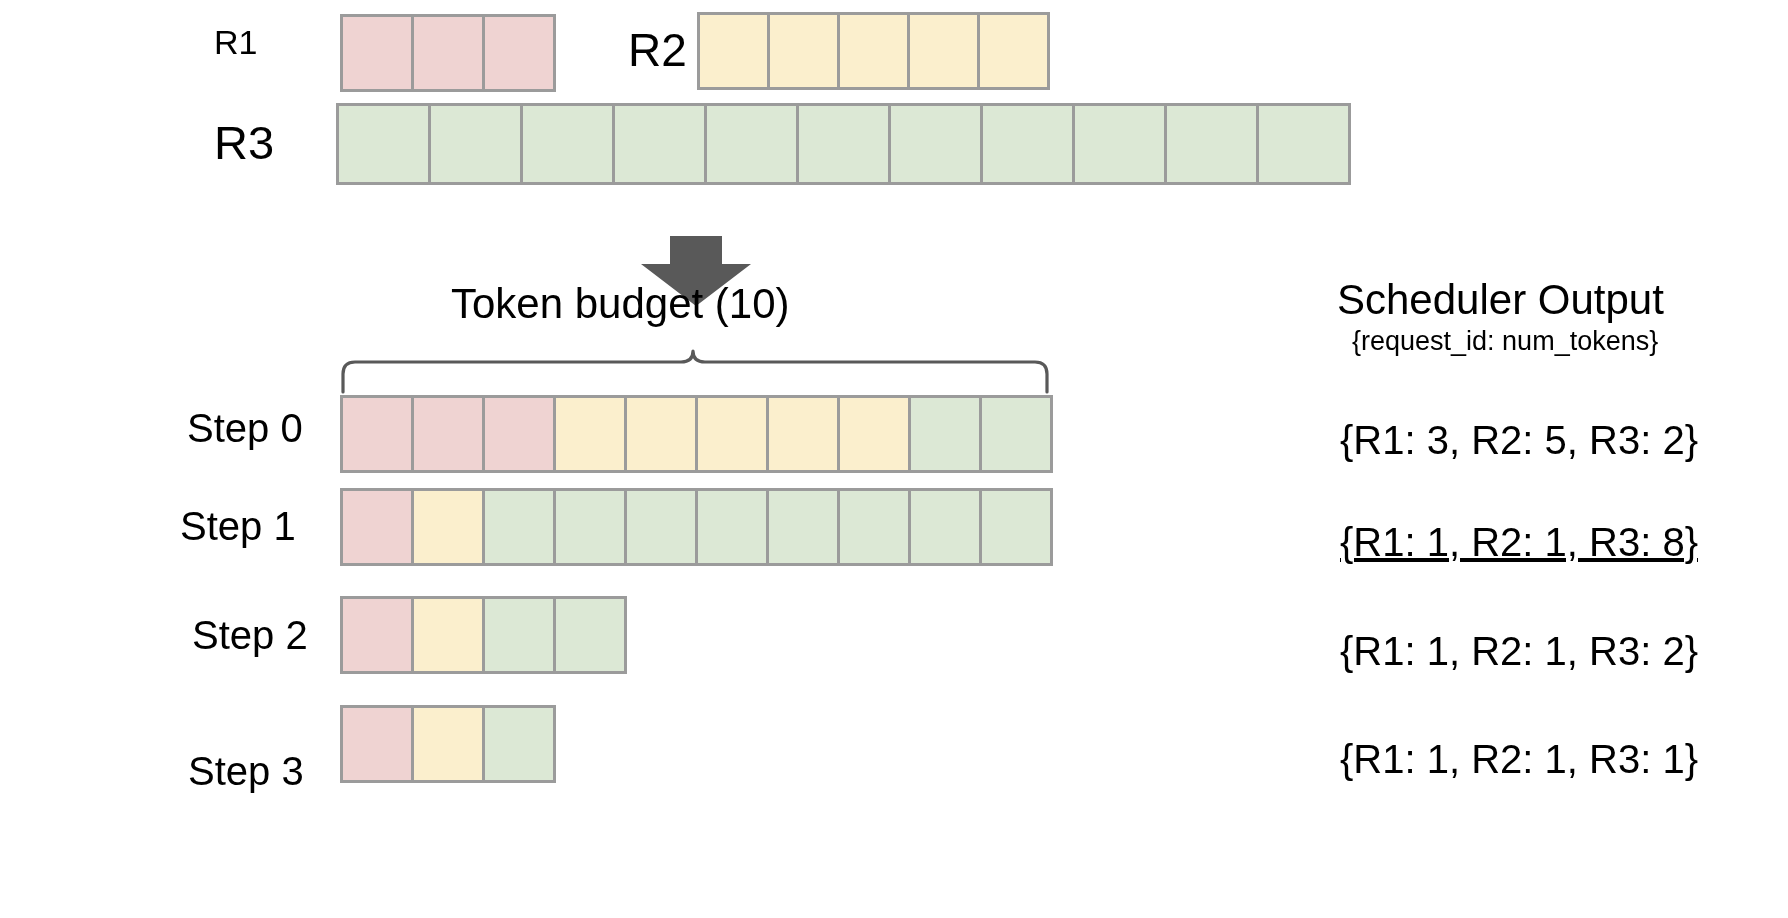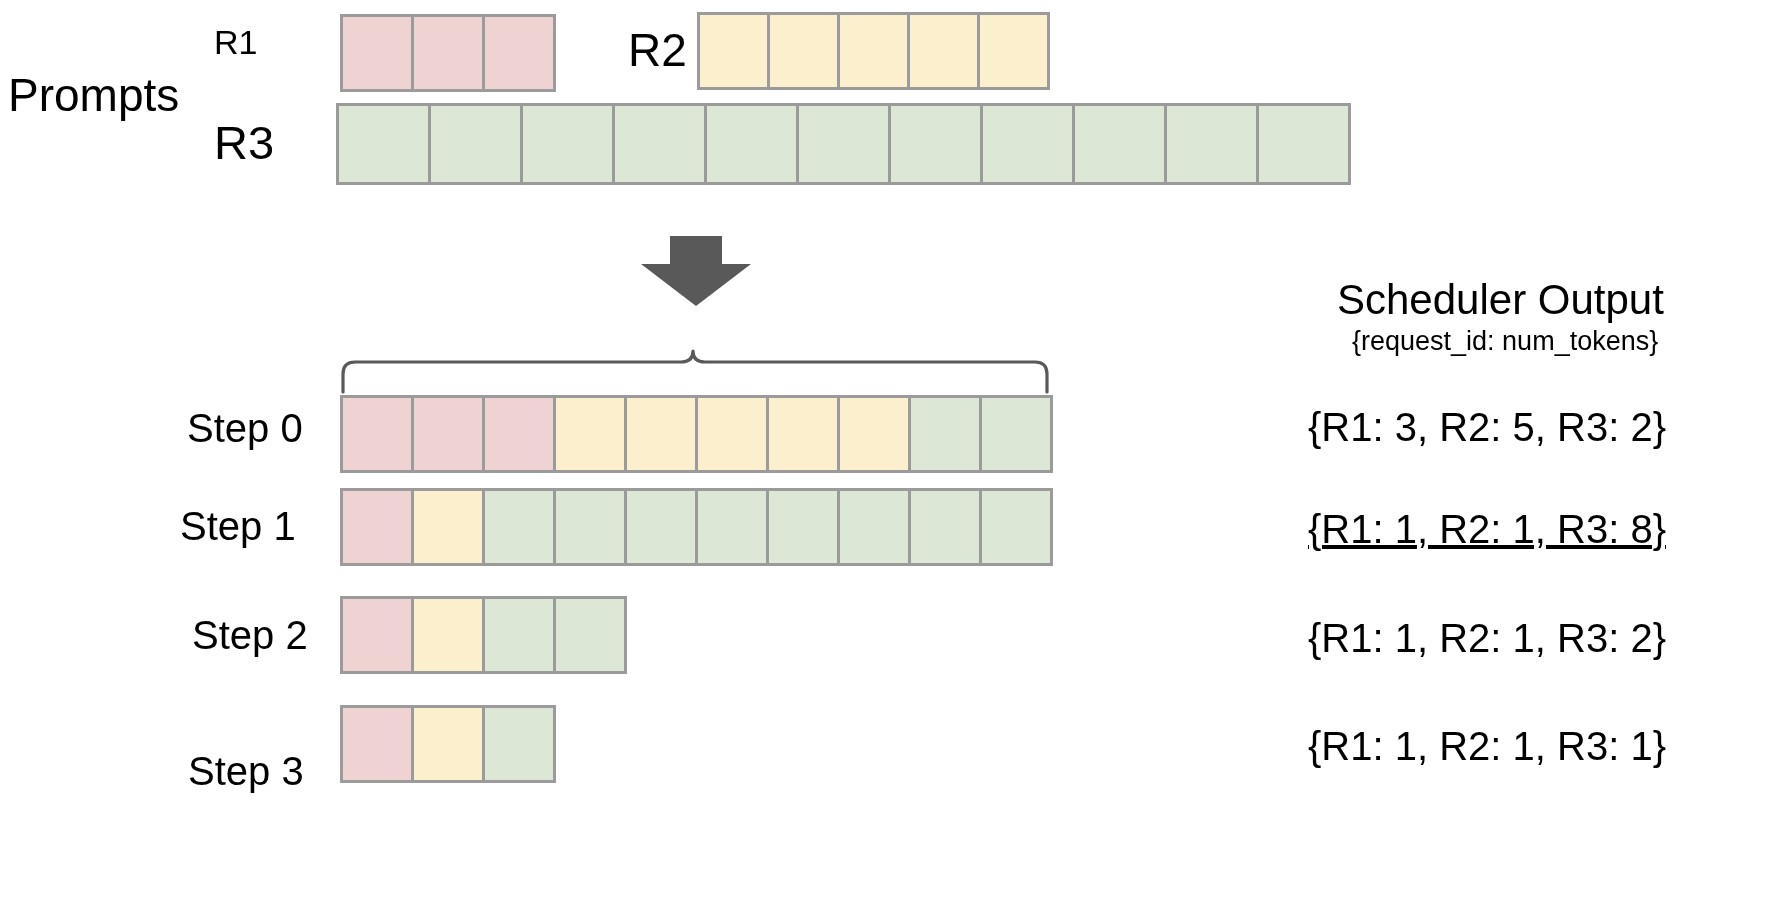--- a/index.html
+++ b/index.html
@@ -30,21 +30,21 @@
   .lbl-r1        { font-size: 34px; left: 214px; top: 25px; }
   .lbl-r2        { font-size: 46px; left: 628px; top: 27px; }
   .lbl-r3        { font-size: 47px; left: 214px; top: 119px; }
 
   .lbl-budget    { font-size: 42px; left: 451px; top: 283px; }
   .lbl-sched     { font-size: 42px; left: 1337px; top: 279px; }
   .lbl-schedsub  { font-size: 27px; left: 1352px; top: 328px; }
 
   .steplabel     { font-size: 40px; }
 
-  .outrow        { position: absolute; font-size: 40px; white-space: nowrap; left: 1308px; }
+  .outrow        { position: absolute; font-size: 40px; white-space: nowrap; left: 1340px; margin-top: 13px; }
 
   
   .cellrow {
     position: absolute;
     display: flex;
     box-sizing: border-box;
     border: 3px solid #9b9b9b;
     background: #9b9b9b;
     gap: 3px;
   }
@@ -56,21 +56,20 @@
   .arrow { position: absolute; }
 
   
   .brace { position: absolute; }
 </style>
 </head>
 <body>
 
 <div id="canvas">
 
-  <div class="lbl lbl-prompts">Prompts</div>
 
   <div class="lbl lbl-r1">R1</div>
   <div class="lbl lbl-r2">R2</div>
   <div class="lbl lbl-r3">R3</div>
 
   <div id="prompt-row-r1" class="cellrow" style="left:340px; top:14px; height:78px;">
       <div class="cell" style="width: 68px; height: 72px; background: rgb(239, 211, 210);"></div>
       <div class="cell" style="width: 68px; height: 72px; background: rgb(239, 211, 210);"></div>
       <div class="cell" style="width: 68px; height: 72px; background: rgb(239, 211, 210);"></div>
     </div>
@@ -94,20 +93,21 @@
       <div class="cell" style="width: 89px; height: 76px; background: rgb(220, 232, 213);"></div>
       <div class="cell" style="width: 89px; height: 76px; background: rgb(220, 232, 213);"></div>
     </div>
 
   <div class="arrow" style="left:636px; top:236px; width:120px; height:70px;">
     <svg width="120" height="70" viewBox="0 0 120 70">
       <polygon points="34,0 86,0 86,28 115,28 60,70 5,28 34,28" fill="#595959"></polygon>
     </svg>
   </div>
 
+  <div class="lbl lbl-budget">Token  budget (10)</div>
 
   <div class="brace" style="left:340px; top:348px; width:710px; height:46px;">
     <svg width="710" height="46" viewBox="0 0 710 46" preserveAspectRatio="none">
       <path d="M3,44 L3,26 Q3,14 15,14 L341,14 Q353,14 353,3 Q353,14 365,14 L695,14 Q707,14 707,26 L707,44" fill="none" stroke="#595959" stroke-width="3.2" stroke-linecap="round" stroke-linejoin="round"></path>
     </svg>
   </div>
 
   <div class="lbl lbl-sched">Scheduler Output</div>
   <div class="lbl lbl-schedsub">{request_id: num_tokens}</div>
 

